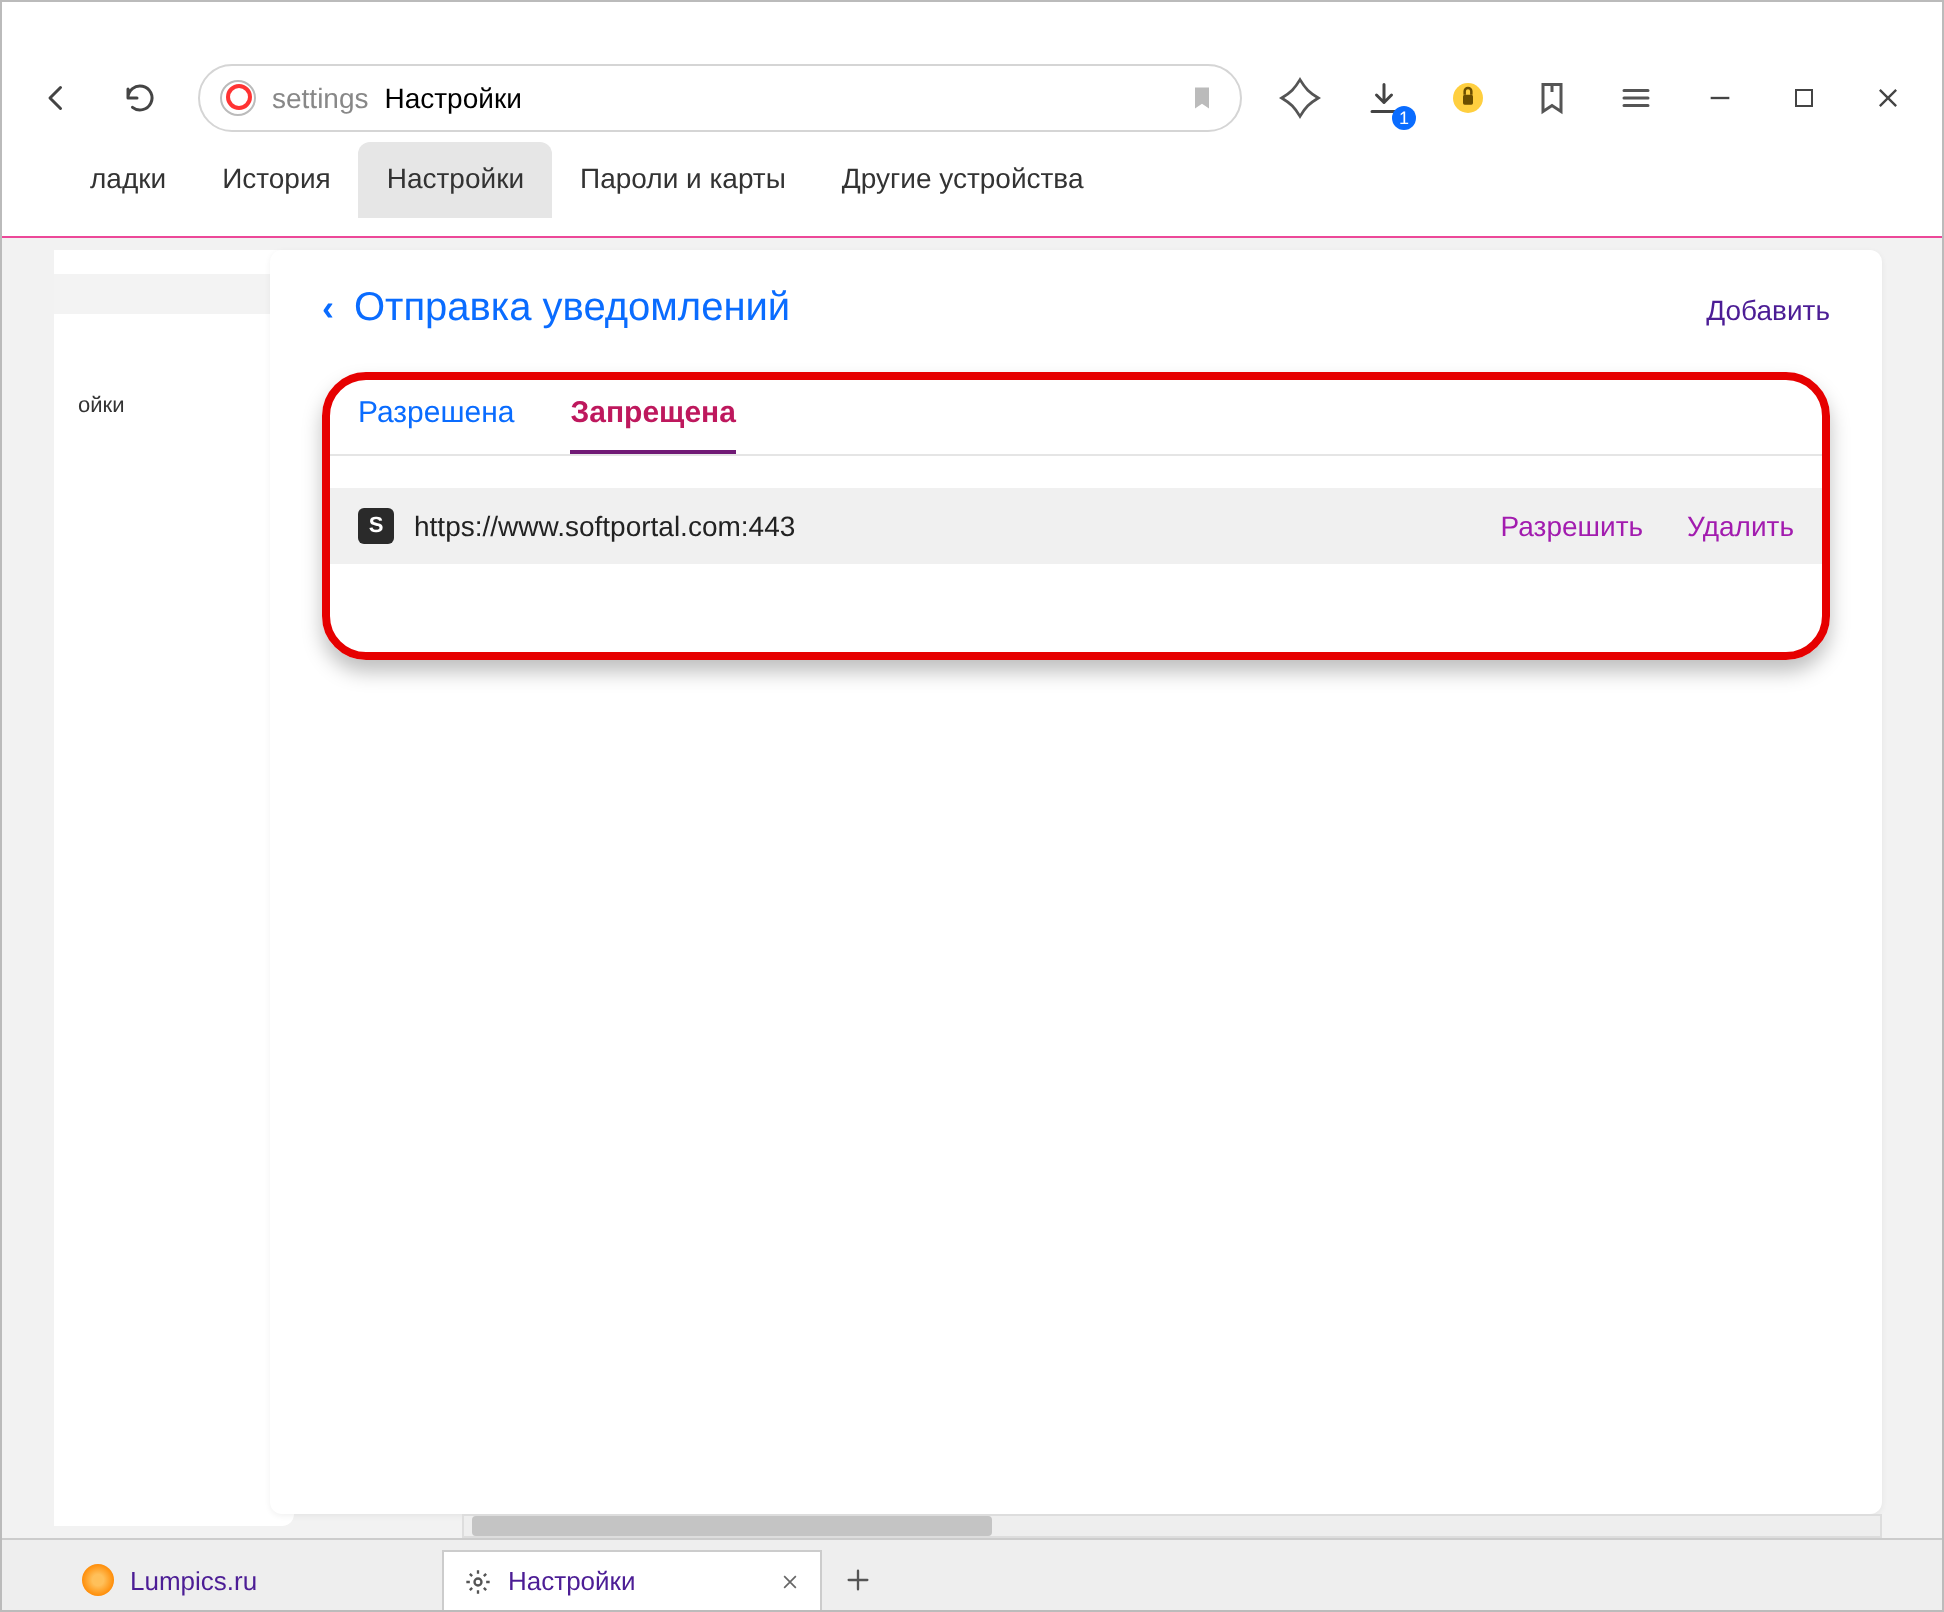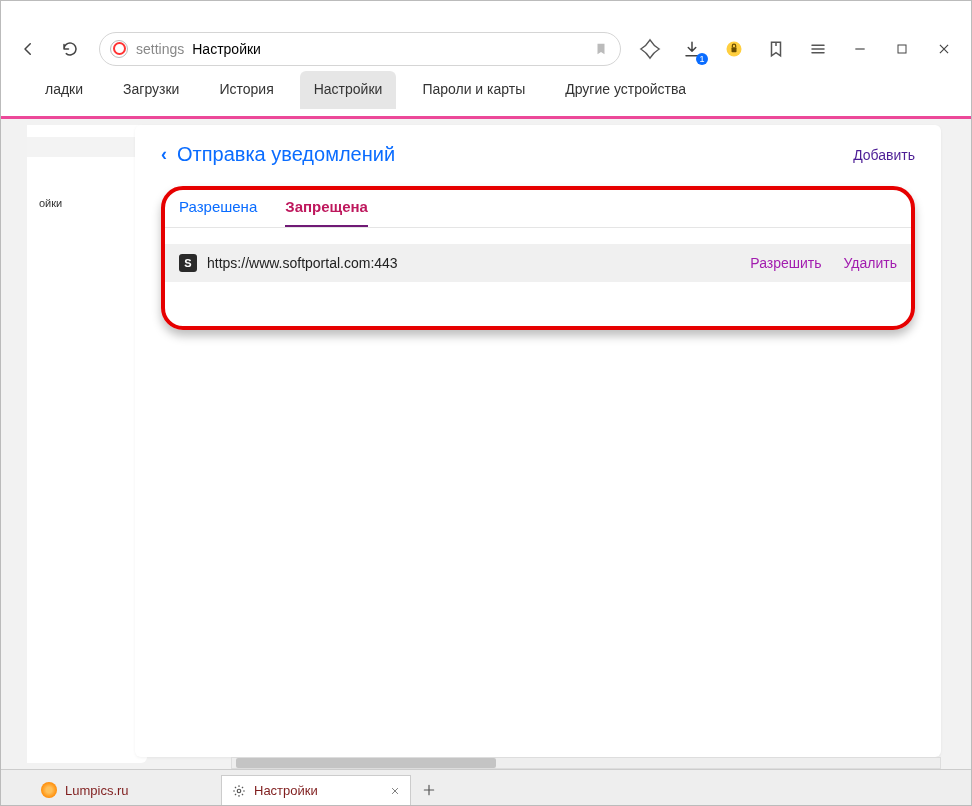--- a/index.html
+++ b/index.html
@@ -64,21 +64,21 @@
     height: 36px;
     background:#eee;
     display:flex; align-items:flex-end;
     border-top: 1px solid #ccc;
     padding: 0 6px 0 30px;
     gap: 0;
   }
   .browser-tab {
     height: 30px; min-width: 190px; max-width: 200px;
     display:flex;align-items:center;gap:8px;
-    padding: 0 10px; font-size: 13px; color:#7f1d1d;
+    padding: 0 10px; font-size: 13px; color:#4c1d95;
     position:relative;
   }
   .browser-tab.inactive { background:#eee; }
   .browser-tab.active { background:#fff; border-top:1px solid #ccc;border-left:1px solid #ccc;border-right:1px solid #ccc;}
   .browser-tab .close { margin-left:auto; color:#666;}
   .newtab {
     width: 36px; height:30px;display:flex;align-items:center;justify-content:center;
     color:#555;
   }
   .orange-icon{width:16px;height:16px;border-radius:50%;background:radial-gradient(circle,#ffc05a 25%,#ff8800 75%);}
@@ -92,24 +92,24 @@
     left:0; right:0;
     display:flex;
     overflow:hidden;
   }
   .nav-tabs {
     position:absolute;
     top: 70px; left:0; right:0;
     height: 48px;
     display:flex;
     align-items:flex-start;
-    gap:12px;
+    gap:0;
     padding-left: 30px;
     background:#fff;
-    border-bottom: 3px solid #ec4899;
+    border-bottom: 1px solid #ec4899;
   }
   .nav-tabs .nav-tab {
     padding: 10px 14px 12px 14px;
     color:#333;
     font-size:14px;
     border-radius: 6px 6px 0 0;
   }
   .nav-tabs .nav-tab.active { background:#e6e6e6;}
   .hscroll {
     position:absolute; bottom:36px; left:230px; right:30px; height:12px;
@@ -252,21 +252,20 @@
       <div class="tb-btn">
         <svg width="14" height="14" viewBox="0 0 24 24">
             <path d="M5 5l14 14M19 5L5 19" stroke="#444" stroke-width="2"></path>
           </svg>
       </div>
     </div>
   </div>
 
   <div class="nav-tabs">
     <div class="nav-tab">ладки</div>
-    <div class="nav-tab">Загрузки</div>
     <div class="nav-tab">История</div>
     <div class="nav-tab active">Настройки</div>
     <div class="nav-tab">Пароли и карты</div>
     <div class="nav-tab">Другие устройства</div>
   </div>
 
   <div class="workspace" style="top:118px">
     <div class="sidebar">
       <div class="side-item active"></div>
       <div class="side-item" style="margin-top:30px">ойки</div>

